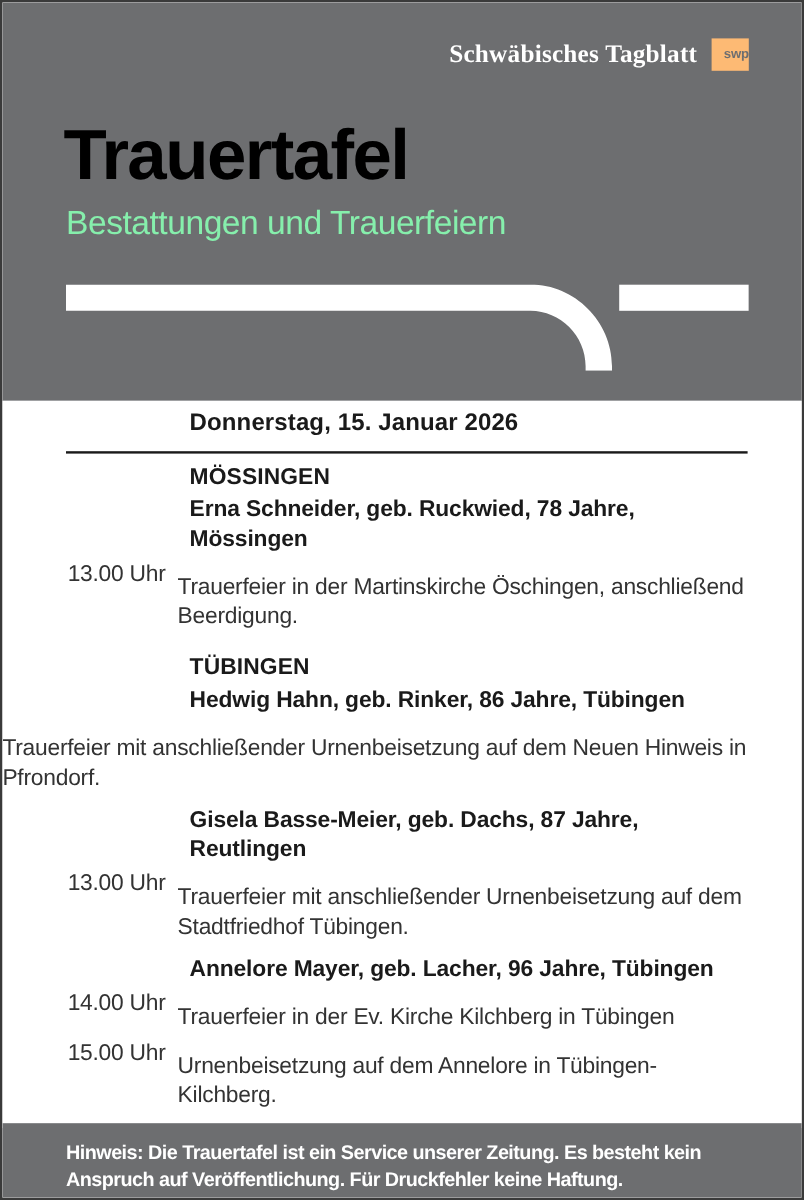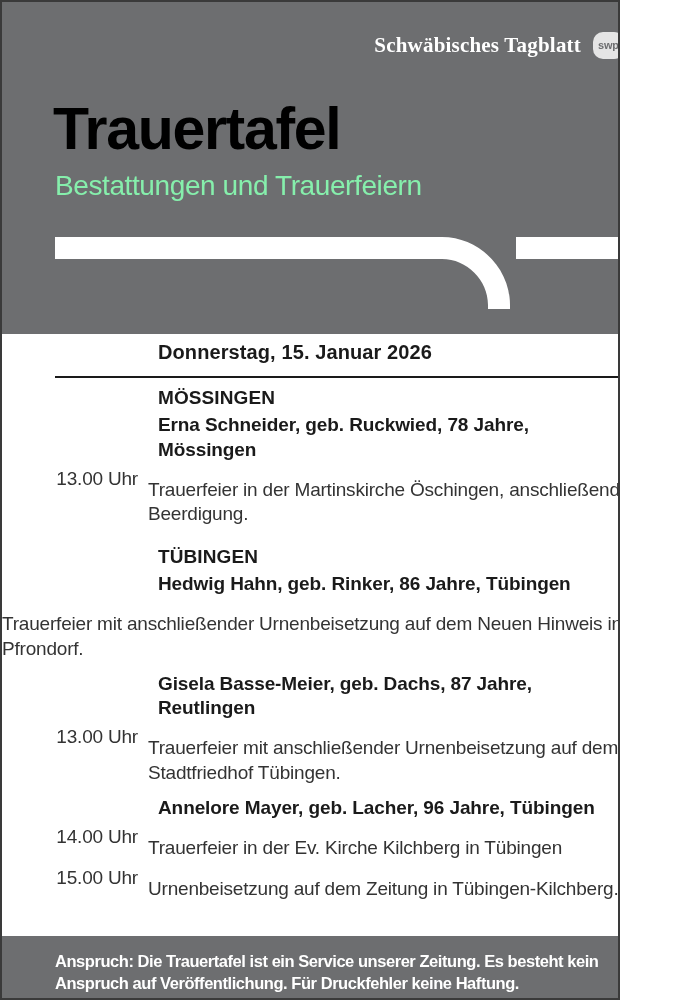--- a/index.html
+++ b/index.html
@@ -5,21 +5,21 @@
   html, body {
     margin: 0;
     padding: 0;
     background: #ffffff;
   }
   body {
     font-family: "Liberation Sans", sans-serif;
   }
   .page {
     position: relative;
-    width: 620px;
+    width: 670px;
     height: 1000px;
     background: #ffffff;
     overflow: hidden;
     box-sizing: border-box;
     border-top: 2px solid #3a3a3a;
     border-left: 2px solid #3a3a3a;
     border-right: 2px solid #3a3a3a;
     border-bottom: 2px solid #3a3a3a;
   }
 
@@ -45,25 +45,25 @@
     font-family: "Liberation Serif", serif;
     font-weight: bold;
     font-size: 21px;
     letter-spacing: 0.2px;
     white-space: nowrap;
     line-height: 1;
   }
   .brand-badge {
     width: 31px;
     height: 27px;
-    border-radius: 10px;
-    background: #e5e5e5;
+    border-radius: 0;
+    background: #fdba74;
     display: flex;
     align-items: center;
-    justify-content: center;
+    justify-content: flex-end;
   }
   .brand-badge span {
     color: #6d6e70;
     font-size: 11px;
     font-weight: bold;
     letter-spacing: -0.2px;
     line-height: 1;
   }
 
   .title {
@@ -258,23 +258,23 @@
 
       <div class="gap-sm"></div>
 
       <div class="person">Annelore Mayer, geb. Lacher, 96 Jahre, Tübingen</div>
       <div class="event">
         <div class="event-time">14.00 Uhr</div>
         <div class="event-desc">Trauerfeier in der Ev. Kirche Kilchberg in Tübingen</div>
       </div>
       <div class="event">
         <div class="event-time">15.00 Uhr</div>
-        <div class="event-desc">Urnenbeisetzung auf dem Zeitung in Tübingen-Kilchberg.</div>
+        <div class="event-desc">Urnenbeisetzung auf dem Annelore in Tübingen-Kilchberg.</div>
       </div>
 
     </div>
   </div>
 
   <div class="footer">
-    <div class="footer-text"><span class="lead">Anspruch:</span><span> Die Trauertafel ist ein Service unserer Zeitung. Es besteht kein Anspruch auf Veröffentlichung. Für Druckfehler keine Haftung.</span></div>
+    <div class="footer-text"><span class="lead">Hinweis:</span><span> Die Trauertafel ist ein Service unserer Zeitung. Es besteht kein Anspruch auf Veröffentlichung. Für Druckfehler keine Haftung.</span></div>
   </div>
 
 </div>
 
 </body></html>

